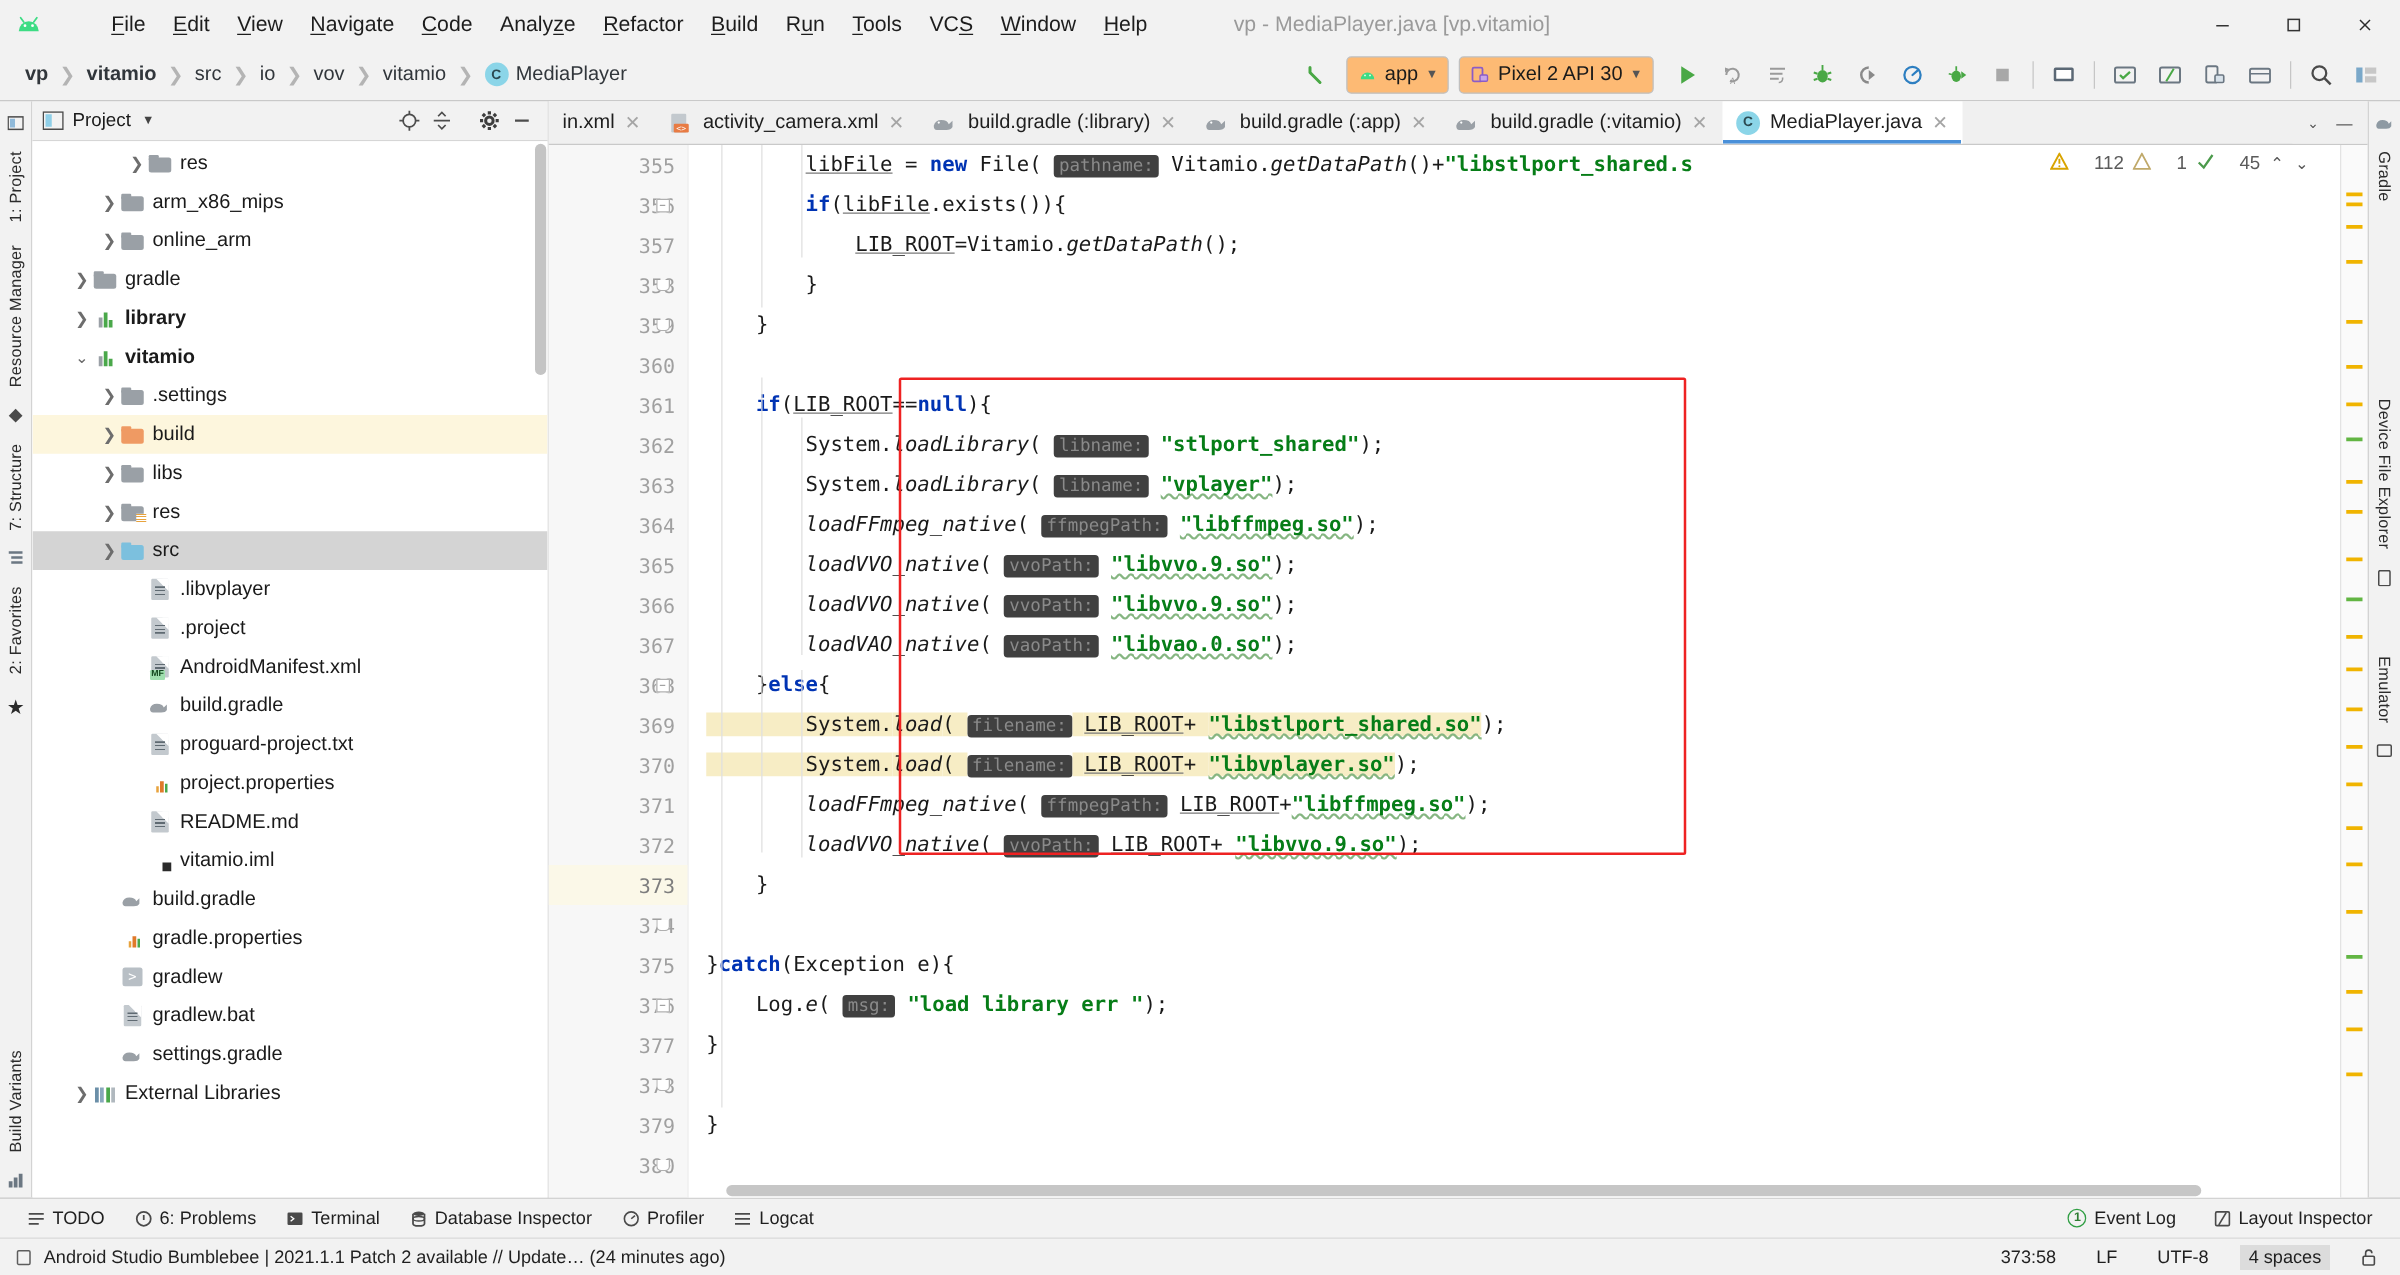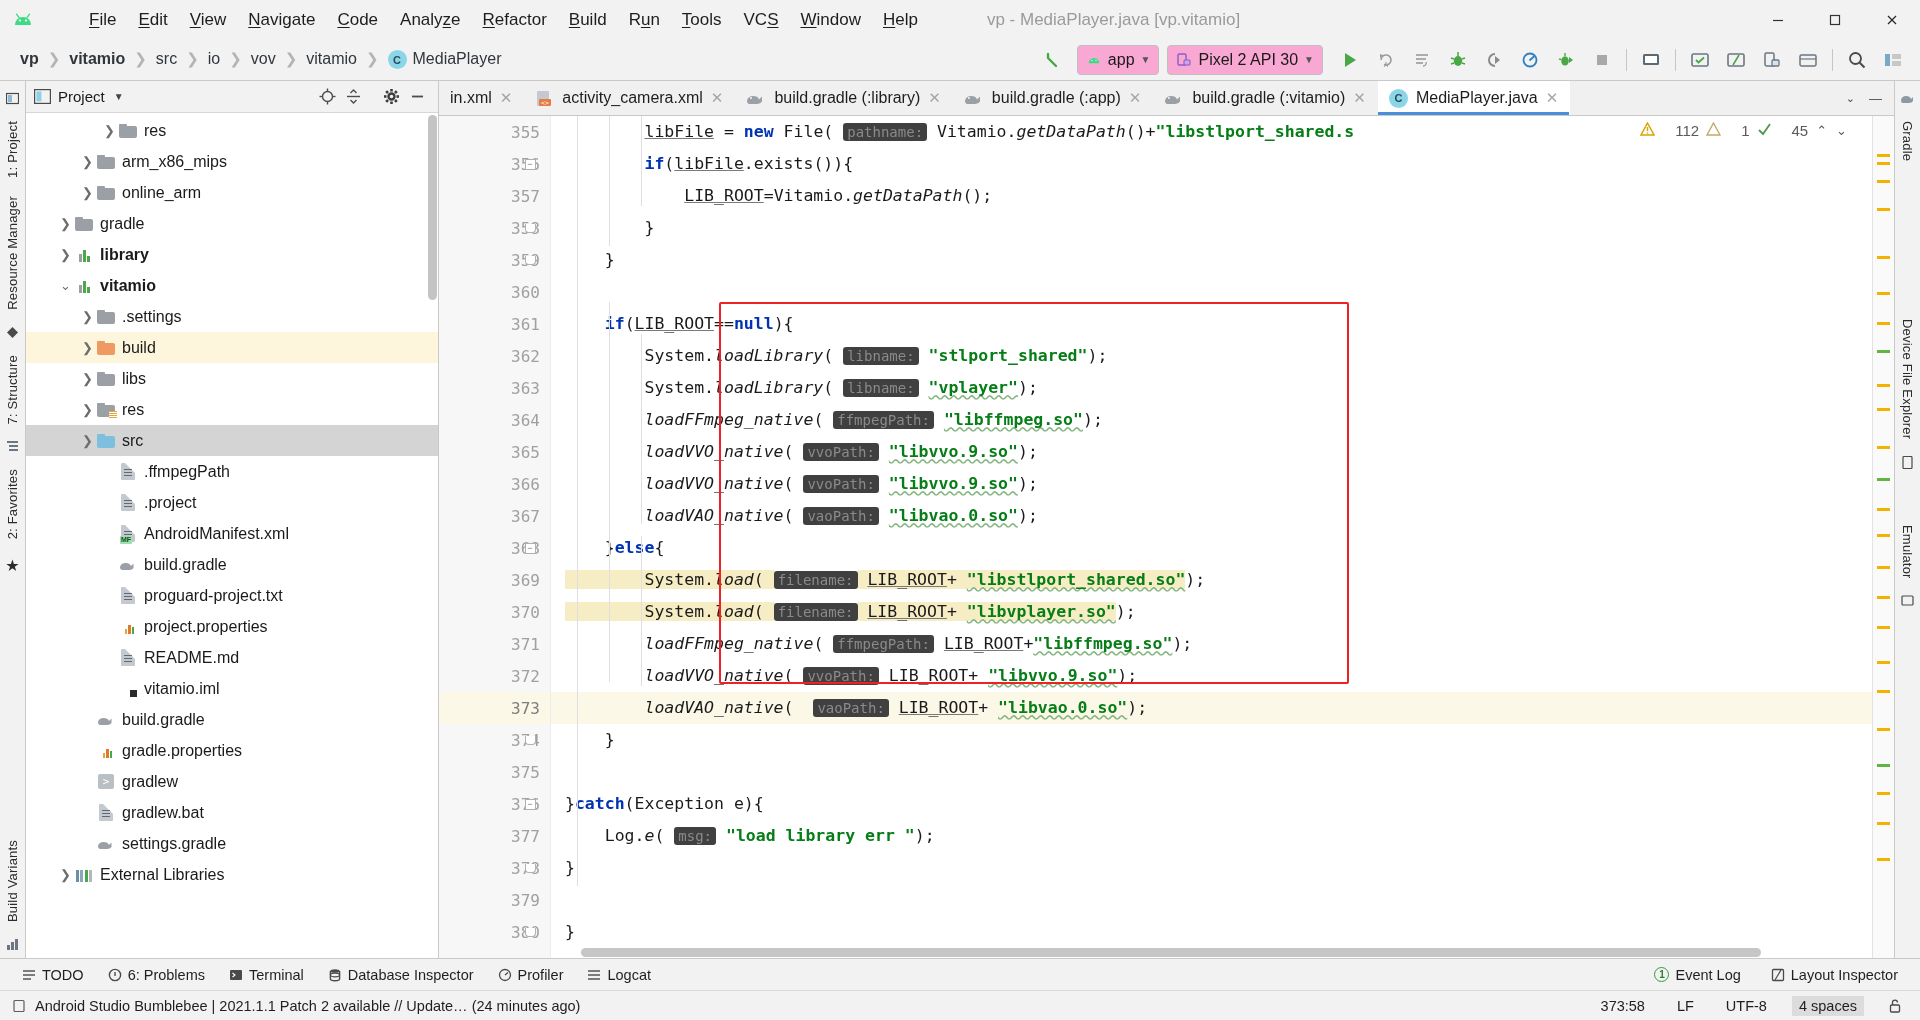--- a/index.html
+++ b/index.html
@@ -55,21 +55,21 @@
   .cls-badge {
     display:inline-flex; align-items:center; justify-content:center;
     width: 19px; height: 19px; border-radius: 50%;
     background: #8bd5e8; color: #2b4a52; font-size: 11px; font-weight: bold;
     margin-right: 6px; vertical-align: middle;
   }
   .tb-right { margin-left: auto; display: flex; align-items: center; gap: 2px; padding-right: 4px;}
   .combo {
     display: flex; align-items: center; gap: 6px;
     height: 30px; padding: 0 8px;
-    background: #f9a8d4; border: 1px solid #bfbfbf; border-radius: 4px;
+    background: #fdba74; border: 1px solid #bfbfbf; border-radius: 4px;
     font-size: 16px; white-space: nowrap;
   }
   .combo .caret { color: #555; font-size: 10px; }
   .tb-icon {
     width: 34px; height: 32px; display: flex; align-items: center; justify-content: center;
     border-radius: 3px;
   }
   .tb-sep { width: 1px; height: 22px; background: #c6c6c6; margin: 0 5px; }
 
   
@@ -629,21 +629,21 @@
             </span>
             <span class="nm">src</span>
           </div>
           <div class="trow" style="padding-left: 76px;">
             <span class="arrow"></span>
             <span class="ico">
               <span class="doc" style="position:relative">
                 <span class="lines"></span>
               </span>
             </span>
-            <span class="nm">.ffmpegPath</span>
+            <span class="nm">.libvplayer</span>
           </div>
           <div class="trow" style="padding-left: 76px;">
             <span class="arrow"></span>
             <span class="ico">
               <span class="doc" style="position:relative">
                 <span class="lines"></span>
               </span>
             </span>
             <span class="nm">.project</span>
           </div>
@@ -914,21 +914,20 @@
               <div class="cl"><span>        System.</span><span class="mth">loadLibrary</span><span>( </span><span class="hint">libname:</span><span> </span><span class="str squig">"vplayer"</span><span>);</span></div>
               <div class="cl"><span>        </span><span class="mth">loadFFmpeg_native</span><span>( </span><span class="hint">ffmpegPath:</span><span> </span><span class="str squig">"libffmpeg.so"</span><span>);</span></div>
               <div class="cl"><span>        </span><span class="mth">loadVVO_native</span><span>( </span><span class="hint">vvoPath:</span><span> </span><span class="str squig">"libvvo.9.so"</span><span>);</span></div>
               <div class="cl"><span>        </span><span class="mth">loadVVO_native</span><span>( </span><span class="hint">vvoPath:</span><span> </span><span class="str squig">"libvvo.9.so"</span><span>);</span></div>
               <div class="cl"><span>        </span><span class="mth">loadVAO_native</span><span>( </span><span class="hint">vaoPath:</span><span> </span><span class="str squig">"libvao.0.so"</span><span>);</span></div>
               <div class="cl"><span>    }</span><span class="kw">else</span><span>{</span></div>
               <div class="cl"><span class="hlsel">        System.</span><span class="mth hlsel">load</span><span class="hlsel">( </span><span class="hint">filename:</span><span class="hlsel"> </span><span class="fld hlsel">LIB_ROOT</span><span class="hlsel">+ </span><span class="str squig hlsel">"libstlport_shared.so"</span><span>);</span></div>
               <div class="cl"><span class="hlsel">        System.</span><span class="mth hlsel">load</span><span class="hlsel">( </span><span class="hint">filename:</span><span class="hlsel"> </span><span class="fld hlsel">LIB_ROOT</span><span class="hlsel">+ </span><span class="str squig hlsel">"libvplayer.so"</span><span>);</span></div>
               <div class="cl"><span>        </span><span class="mth">loadFFmpeg_native</span><span>( </span><span class="hint">ffmpegPath:</span><span> </span><span class="fld">LIB_ROOT</span><span>+</span><span class="str squig">"libffmpeg.so"</span><span>);</span></div>
               <div class="cl"><span>        </span><span class="mth">loadVVO_native</span><span>( </span><span class="hint">vvoPath:</span><span> </span><span class="fld">LIB_ROOT</span><span>+ </span><span class="str squig">"libvvo.9.so"</span><span>);</span></div>
-              <div class="cl cur"><span>        </span><span class="mth">loadVAO_native</span><span>(  </span><span class="hint">vaoPath:</span><span> </span><span class="fld">LIB_ROOT</span><span>+ </span><span class="str squig">"libvao.0.so"</span><span>);</span></div>
               <div class="cl"><span>    }</span></div>
               <div class="cl">&nbsp;</div>
               <div class="cl"><span>}</span><span class="kw">catch</span><span>(Exception e){</span></div>
               <div class="cl"><span>    Log.</span><span class="mth">e</span><span>( </span><span class="hint">msg:</span><span> </span><span class="str">"load library err "</span><span>);</span></div>
               <div class="cl"><span>}</span></div>
               <div class="cl">&nbsp;</div>
               <div class="cl"><span>}</span></div>
             </div>
             <div class="indent-guide" style="left: 90px; top: 420px; height: 150px;"></div>
             <div class="indent-guide" style="left: 90px; top: 218px; height: 190px;"></div>

